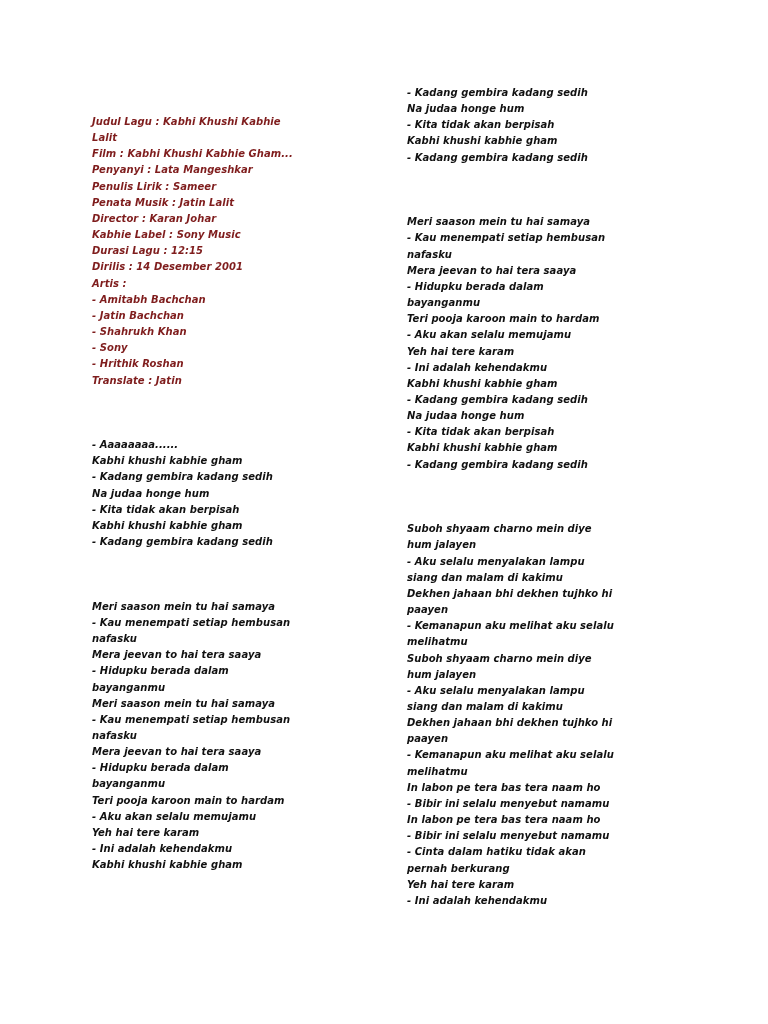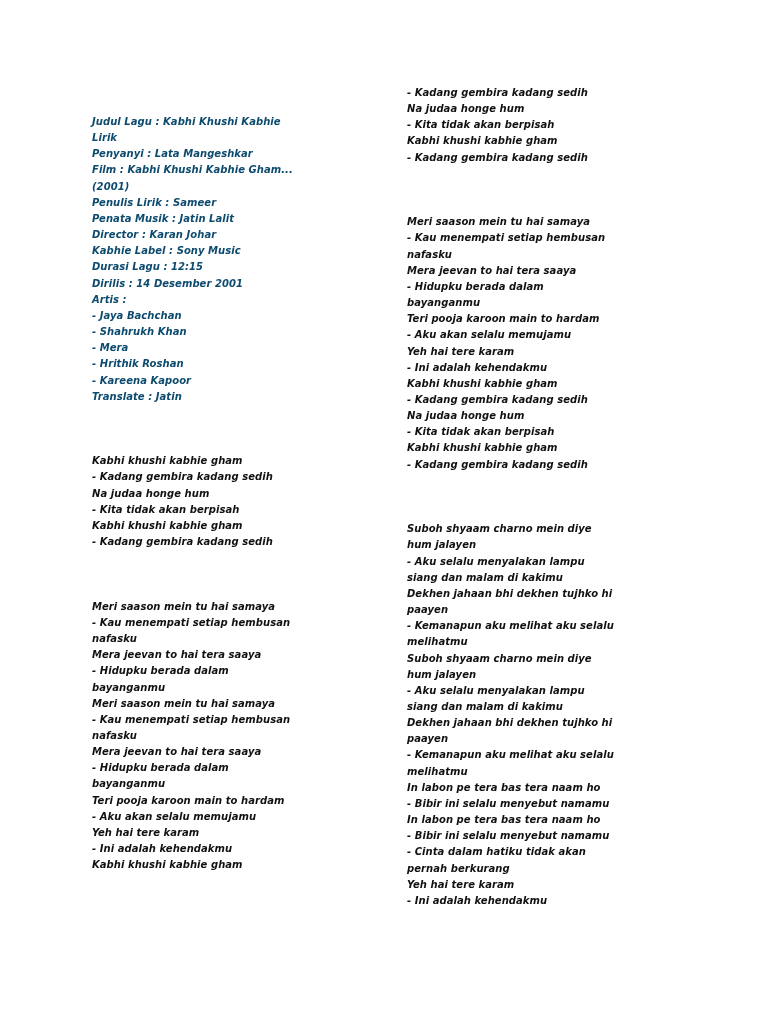--- a/index.html
+++ b/index.html
@@ -30,53 +30,53 @@
       color: #111111;
       letter-spacing: 0.05px;
     }
     .col-left { left: 92px; top: 114px; }
     .col-right { left: 407px; top: 85px; }
     .line {
       display: block;
       white-space: nowrap;
       height: 16.17px;
     }
-    .meta .line { color: #0c4a6e; }
+    .meta .line { color: #7f1d1d; }
     .gap { display: block; }
   </style>
 </head>
 <body>
 
 <div class="page">
 
   <div class="col col-left">
     <div class="meta">
       <span class="line">Judul Lagu : Kabhi Khushi Kabhie</span>
-      <span class="line">Lirik</span>
+      <span class="line">Lalit</span>
+      <span class="line">Film : Kabhi Khushi Kabhie Gham...</span>
       <span class="line">Penyanyi : Lata Mangeshkar</span>
-      <span class="line">Film : Kabhi Khushi Kabhie Gham...</span>
-      <span class="line">(2001)</span>
       <span class="line">Penulis Lirik : Sameer</span>
       <span class="line">Penata Musik : Jatin Lalit</span>
       <span class="line">Director : Karan Johar</span>
       <span class="line">Kabhie Label : Sony Music</span>
       <span class="line">Durasi Lagu : 12:15</span>
       <span class="line">Dirilis : 14 Desember 2001</span>
       <span class="line">Artis :</span>
-      <span class="line">- Jaya Bachchan</span>
+      <span class="line">- Amitabh Bachchan</span>
+      <span class="line">- Jatin Bachchan</span>
       <span class="line">- Shahrukh Khan</span>
-      <span class="line">- Mera</span>
+      <span class="line">- Sony</span>
       <span class="line">- Hrithik Roshan</span>
-      <span class="line">- Kareena Kapoor</span>
       <span class="line">Translate : Jatin</span>
     </div>
 
     <span class="gap" style="height:48.5px"></span>
 
     <div>
+      <span class="line">- Aaaaaaaa......</span>
       <span class="line">Kabhi khushi kabhie gham</span>
       <span class="line">- Kadang gembira kadang sedih</span>
       <span class="line">Na judaa honge hum</span>
       <span class="line">- Kita tidak akan berpisah</span>
       <span class="line">Kabhi khushi kabhie gham</span>
       <span class="line">- Kadang gembira kadang sedih</span>
     </div>
 
     <span class="gap" style="height:48.5px"></span>
 

